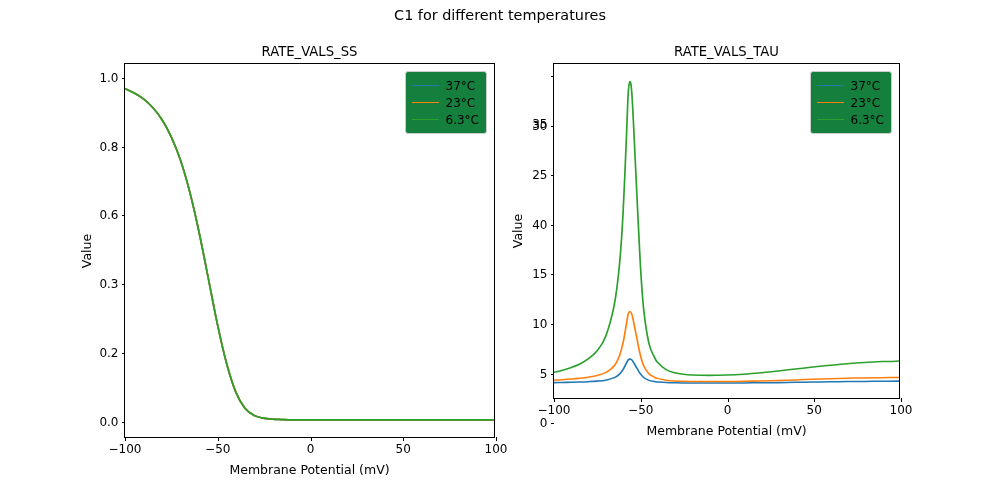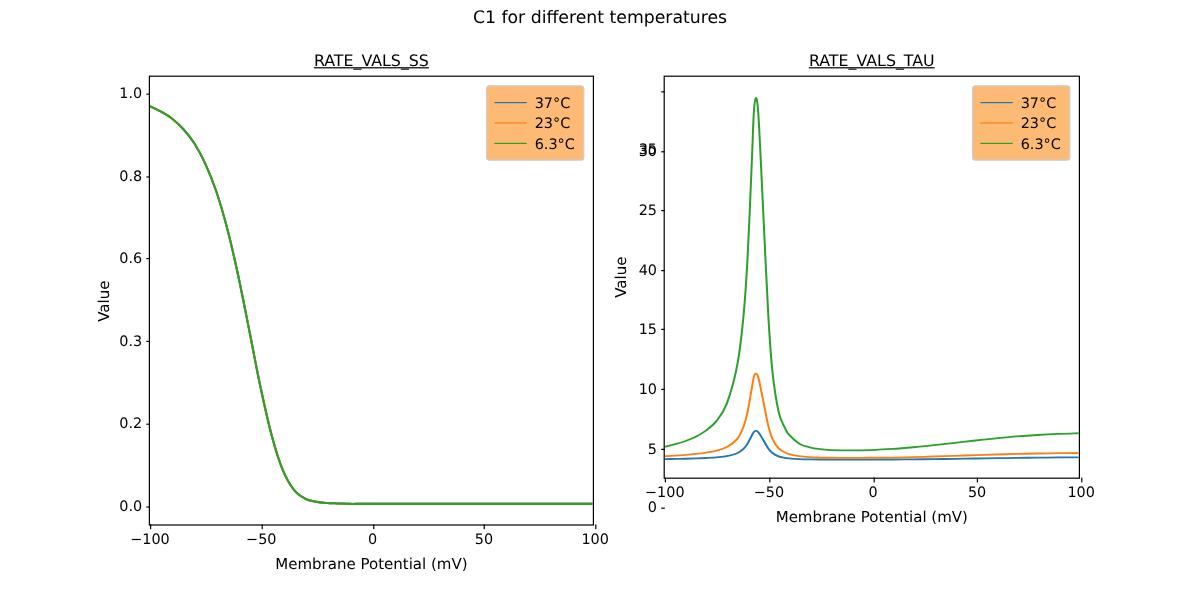--- a/index.html
+++ b/index.html
@@ -36,21 +36,20 @@
   .ax-title {
     position: absolute;
     left: 0;
     width: 100%;
     bottom: 100%;
     margin-bottom: 5px;
     text-align: center;
     font-size: 13.2px;
     color: #000000;
     white-space: nowrap;
-    text-decoration: underline;
   }
   .plotarea {
     position: absolute;
     left: 0; top: 0; right: 0; bottom: 0;
     overflow: hidden;
   }
   .plotarea svg { display: block; width: 100%; height: 100%; }
 
   
   .tick-x, .tick-y {
@@ -99,21 +98,21 @@
     transform-origin: center center;
   }
   #ylabel-left  { right: 100%; margin-right: 22px; transform: translateY(-50%) rotate(-90deg); }
   #ylabel-right { right: 100%; margin-right: 20px; transform: translateY(-50%) rotate(-90deg); }
 
   
   .legend {
     position: absolute;
     top: 7px;
     right: 7px;
-    background: #fdba74;
+    background: #15803d;
     border: 0.9px solid #cccccc;
     border-radius: 3px;
     padding: 5px 7px 5px 6px;
     box-sizing: border-box;
   }
   .legend-row {
     display: flex;
     align-items: center;
     height: 17px;
   }

